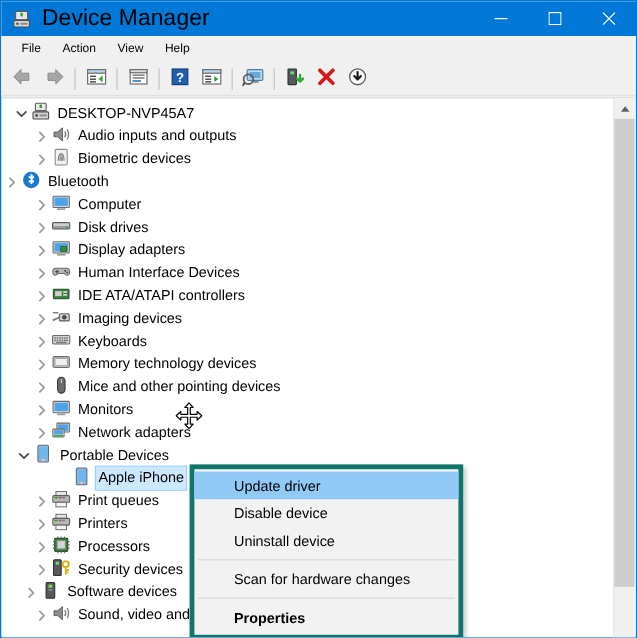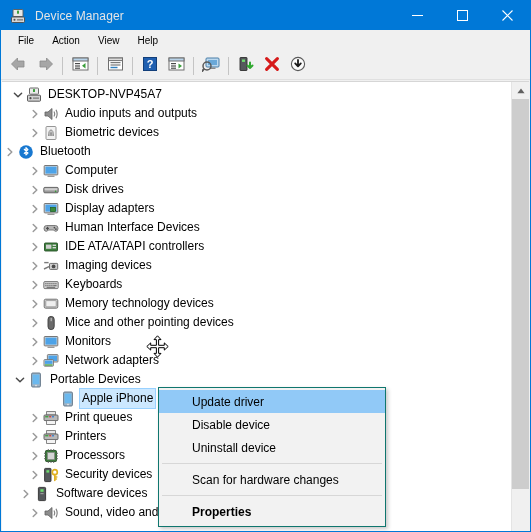--- a/index.html
+++ b/index.html
@@ -35,22 +35,22 @@
     display: flex;
     align-items: center;
   }
   #title-icon {
     width: 16px; height: 16px;
     margin-left: 9px;
     position: relative;
     flex: none;
   }
   #title-text {
-    color: #e5e5e5;
-    font-size: 12px;
+    color: #000000;
+    font-size: 19px;
     margin-left: 9px;
     letter-spacing: 0.1px;
     white-space: nowrap;
   }
   #winctrls {
     margin-left: auto;
     display: flex;
     height: 29px;
   }
   .winbtn {
@@ -124,21 +124,20 @@
     position: absolute;
     left: 0; top: 0;
     width: 506px;
     height: 450px;
     padding-top: 3px;
     box-sizing: border-box;
   }
   .row {
     height: 19px;
     display: flex;
-    align-items: center;
     white-space: nowrap;
     position: relative;
   }
   .twisty {
     width: 16px;
     height: 19px;
     flex: none;
     display: flex;
     align-items: center;
     justify-content: center;
@@ -184,21 +183,21 @@
     background: #cdcdcd;
   }
 
   
   #ctxmenu {
     position: absolute;
     left: 157px;
     top: 386px;
     width: 228px;
     background: #f2f2f2;
-    border: 1px solid #0f766e;
+    border: 4px solid #0f766e;
     box-shadow: 2px 2px 4px rgba(0,0,0,0.22);
     padding: 2px 0 3px 0;
     box-sizing: border-box;
     z-index: 50;
   }
   .ctxitem {
     height: 23px;
     display: flex;
     align-items: center;
     padding-left: 33px;

